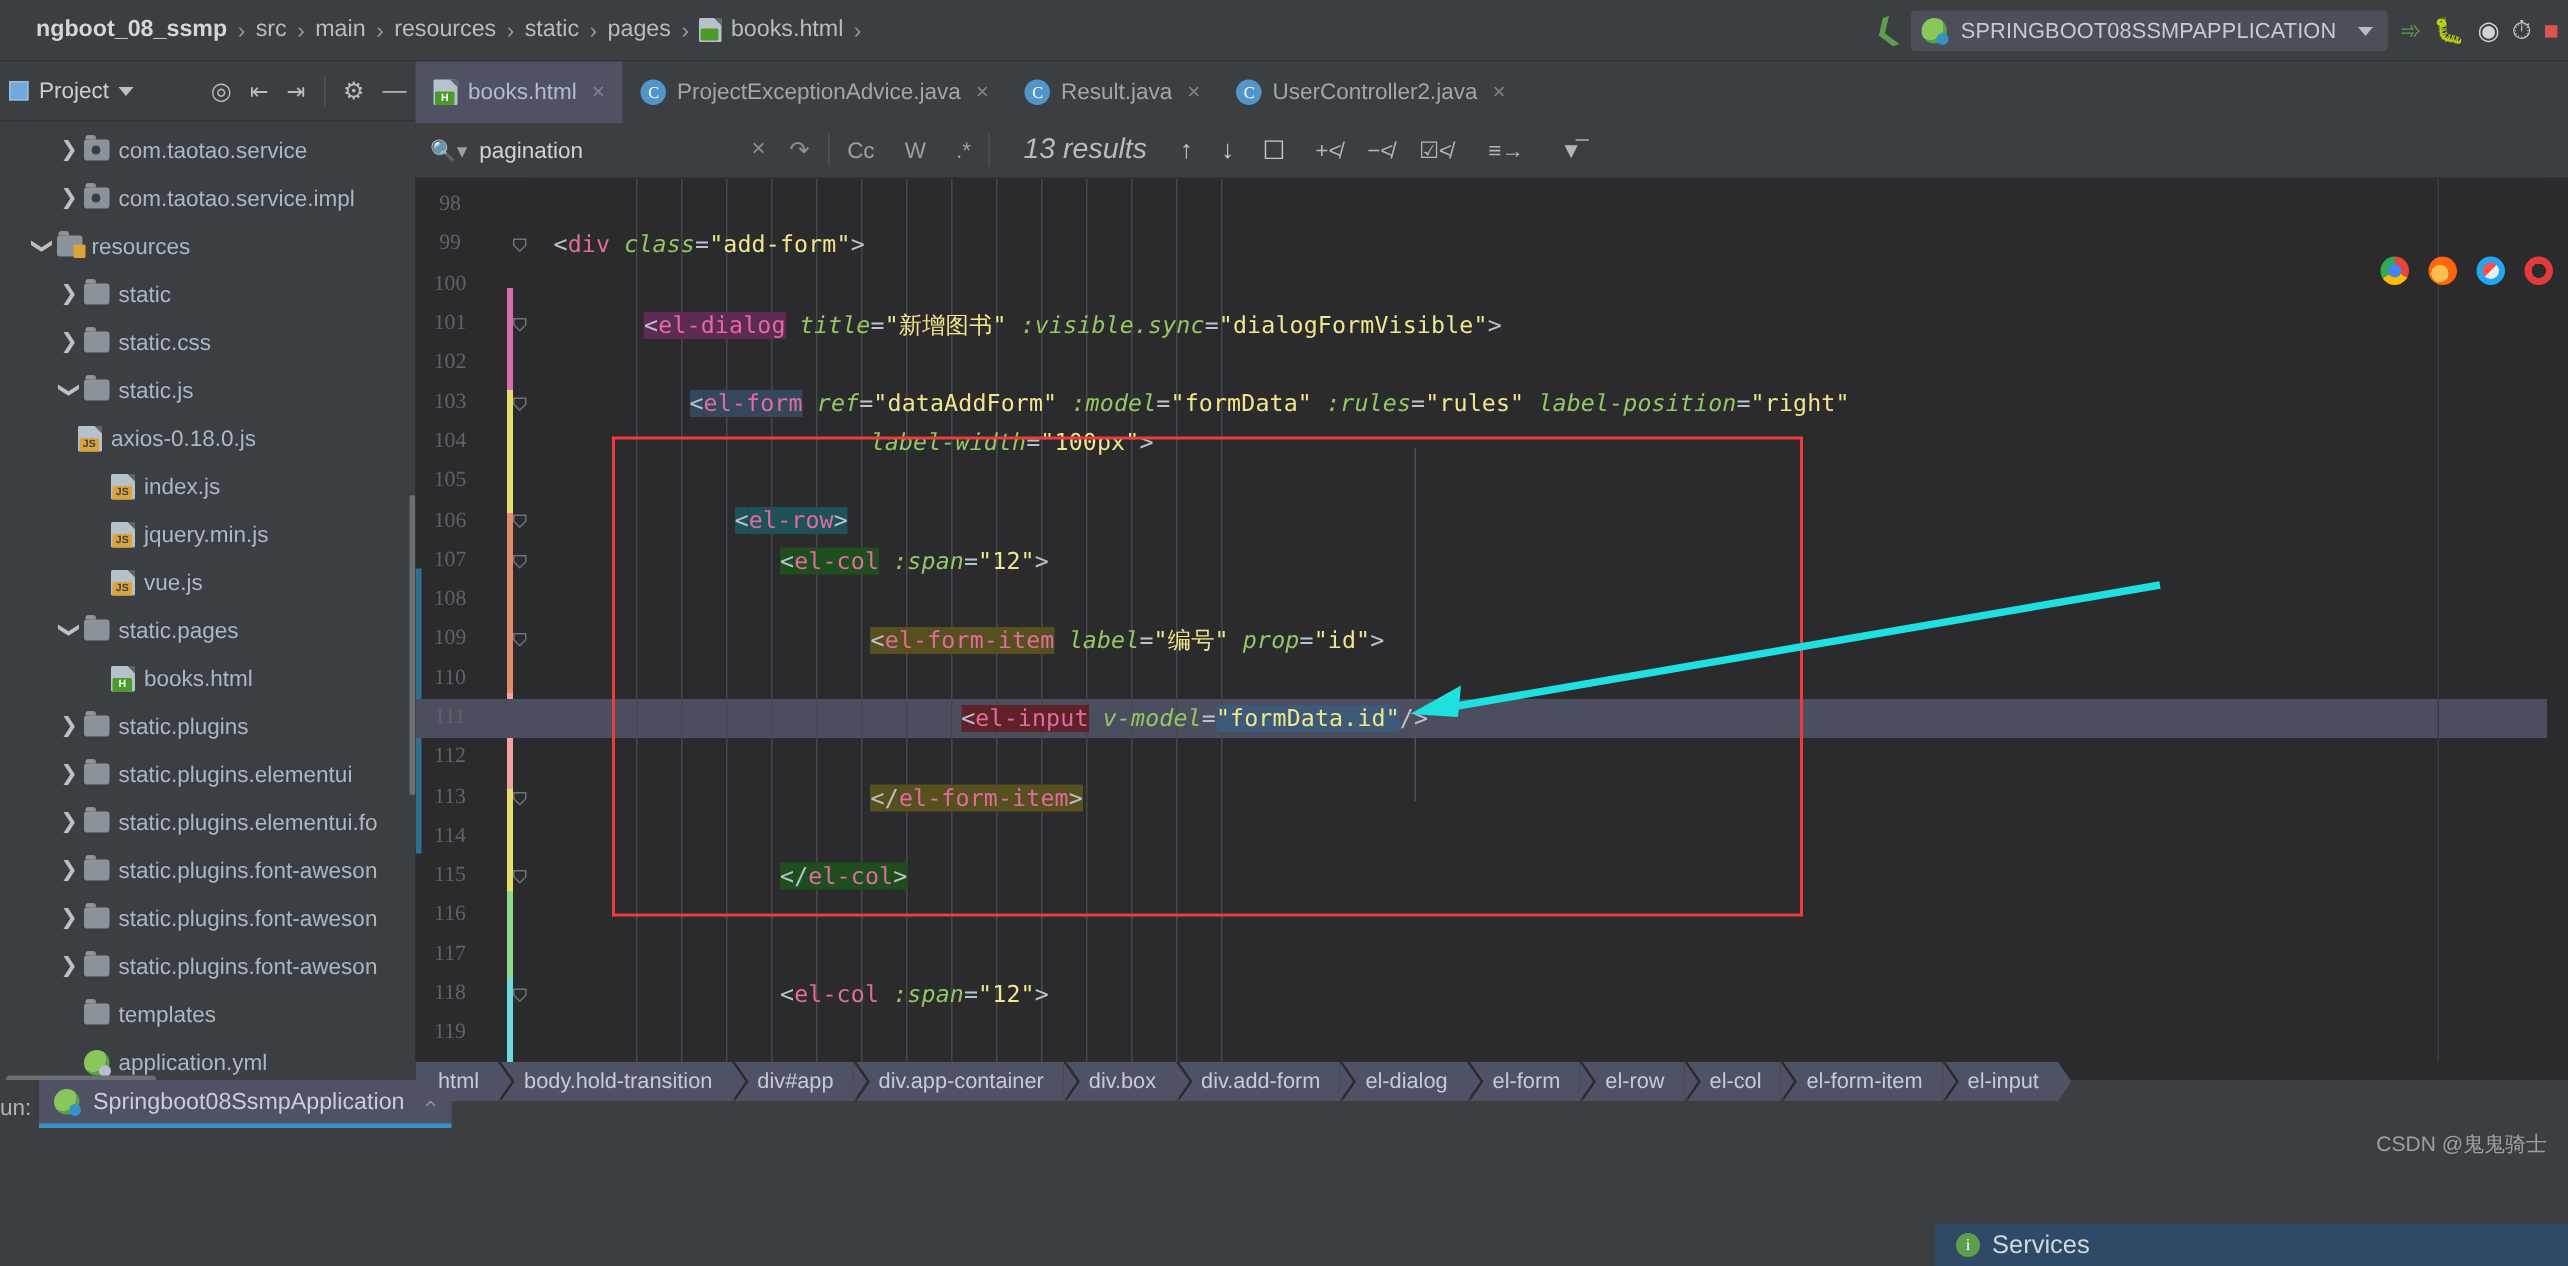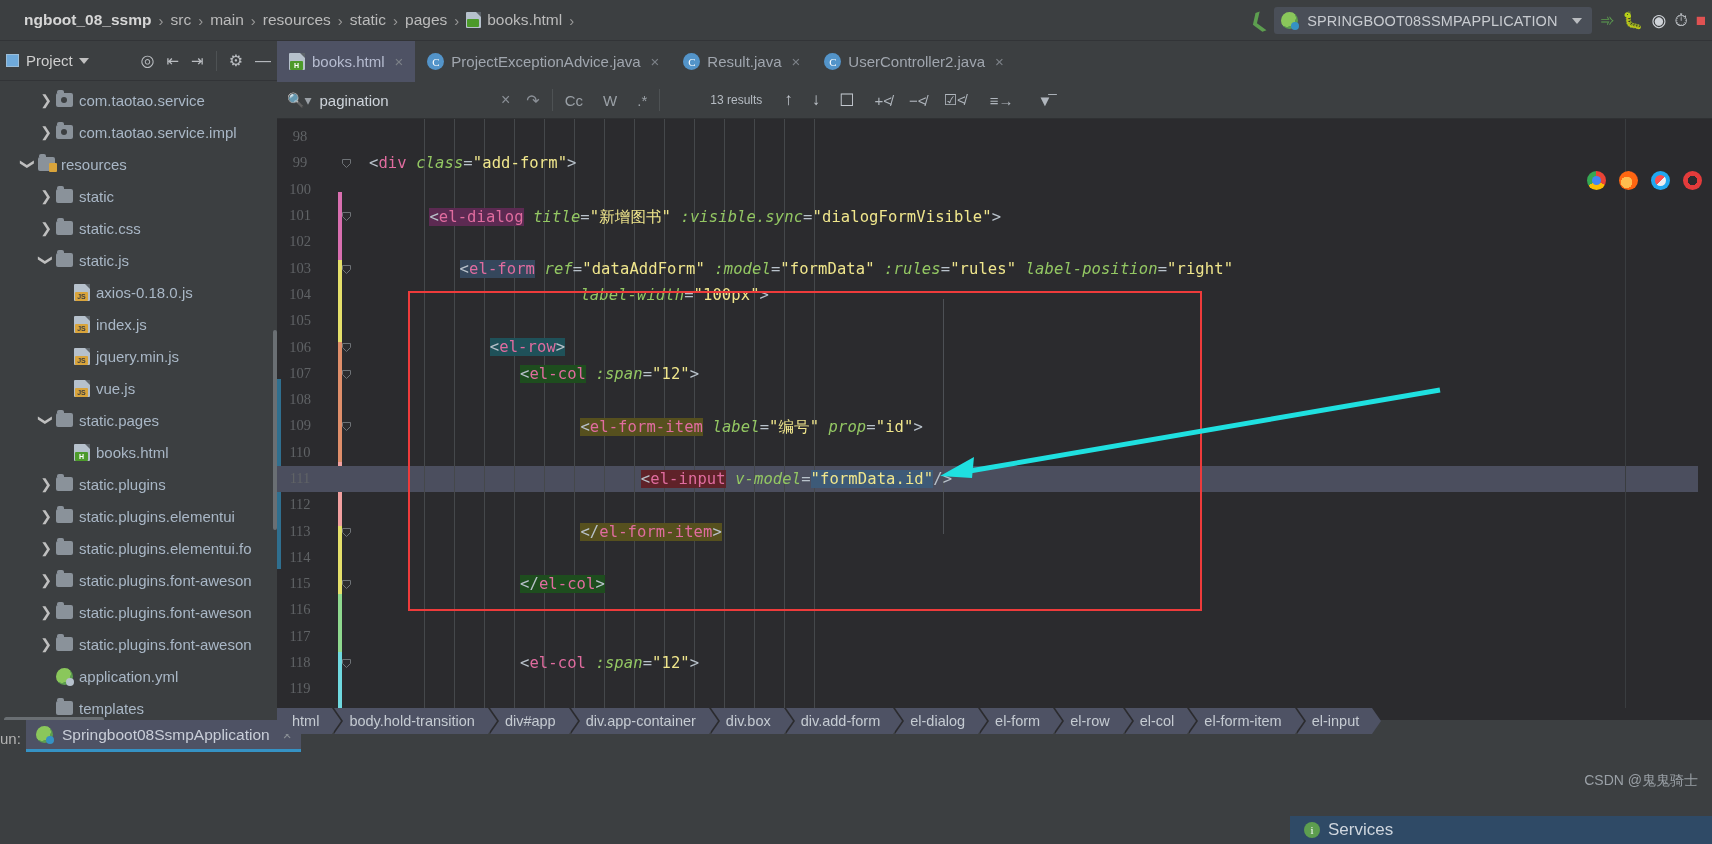--- a/index.html
+++ b/index.html
@@ -156,21 +156,21 @@
     position: absolute; left: 277px; top: 82px; right: 0; height: 37px;
     background: #3c3f41; display: flex; align-items: center; gap: 0;
     border-bottom: 1px solid #2f3133;
   }
   .find-field { display:flex; align-items:center; gap:8px; width: 220px; padding-left: 10px; }
   .magni { color:#9aa0a6; font-size:14px; }
   .find-text { color:#cdd3da; font-size:15px; }
   .find-actions { display:flex; align-items:center; gap:16px; color:#8b9097; font-size:16px; margin-left:4px;}
   .vsep { width:1px; height:22px; background:#4e5254; margin:0 12px; }
   .toggles { display:flex; align-items:center; gap:20px; color:#9aa0a6; font-size:15px; }
-  .results { color:#b6bcc3; font-size:12px; margin-left: 38px; }
+  .results { color:#b6bcc3; font-size:19px; margin-left: 10px; font-style: italic; }
   .navicons { display:flex; align-items:center; gap:19px; margin-left:22px; color:#c3c8cf; font-size:17px;}
   .filtericons { display:flex; align-items:center; gap:17px; margin-left:20px; color:#b0b6bd; font-size:15px;}
 
   
   .editor {
     position: absolute; left: 277px; top: 119px; right: 0; height: 592px;
     background: #2b2b2e; overflow: hidden;
   }
   .gutter {
     position: absolute; left: 0; top: 0; width: 71px; height: 100%;
@@ -273,21 +273,21 @@
   }
   .run-tab-label { color:#c9ced8; font-size:15.5px; }
   .run-x { color:#8a8f95; font-size:15px; margin-left: 4px;}
   .services-row {
     position:absolute; left: 1290px; bottom: 0; right:0; height: 28px;
     background:#2f4a66; display:flex; align-items:center; gap:8px; padding-left: 14px;
   }
   .info-ico { width:16px;height:16px;border-radius:50%;background:#5d9e4f;color:#fff;font-size:11px;
     display:flex;align-items:center;justify-content:center;font-family:"Liberation Serif",serif;}
   .services-label { color:#cfd6de; font-size:17px; }
-  .watermark { position:absolute; right: 14px; bottom: 54px; color:#9aa0a6; font-size:14px; }
+  .watermark { position:absolute; right: 14px; bottom: 72px; color:#9aa0a6; font-size:14px; }
 </style>
 </head>
 <body>
 
 <div class="app">
 
   <div class="topbar">
     <div class="crumbs" id="top-crumbs">
         <div class="crumb bold">
           <span>ngboot_08_ssmp</span>
@@ -384,21 +384,21 @@
         <span class="folder"></span>
         <span class="tlabel">static.css</span>
       </div>
       <div class="tree-row" style="padding-left: 36px;">
         <span class="tw">
           <span class="chev" style="transform: rotate(90deg); display: inline-block;">❯</span>
         </span>
         <span class="folder"></span>
         <span class="tlabel">static.js</span>
       </div>
-      <div class="tree-row" style="padding-left: 54px;">
+      <div class="tree-row" style="padding-left: 32px;">
         <span class="tw"></span>
         <span class="jsico"></span>
         <span class="tlabel">axios-0.18.0.js</span>
       </div>
       <div class="tree-row" style="padding-left: 54px;">
         <span class="tw"></span>
         <span class="jsico"></span>
         <span class="tlabel">index.js</span>
       </div>
       <div class="tree-row" style="padding-left: 54px;">
@@ -460,27 +460,27 @@
       </div>
       <div class="tree-row" style="padding-left: 36px;">
         <span class="tw">
           <span class="chev">❯</span>
         </span>
         <span class="folder"></span>
         <span class="tlabel">static.plugins.font-aweson</span>
       </div>
       <div class="tree-row" style="padding-left: 36px;">
         <span class="tw"></span>
+        <span class="folder"></span>
+        <span class="tlabel">templates</span>
+      </div>
+      <div class="tree-row" style="padding-left: 36px;">
+        <span class="tw"></span>
         <span class="ymlico"></span>
         <span class="tlabel">application.yml</span>
-      </div>
-      <div class="tree-row" style="padding-left: 36px;">
-        <span class="tw"></span>
-        <span class="folder"></span>
-        <span class="tlabel">templates</span>
       </div>
     </div>
   <div class="tree-scroll"></div>
   <div class="tree-hscroll"></div>
 
   <div class="tabsbar" id="tabsbar">
       <div class="tab active">
         <span class="htmlico2"></span>
         <span class="tab-label">books.html</span>
         <span class="tab-x">×</span>

